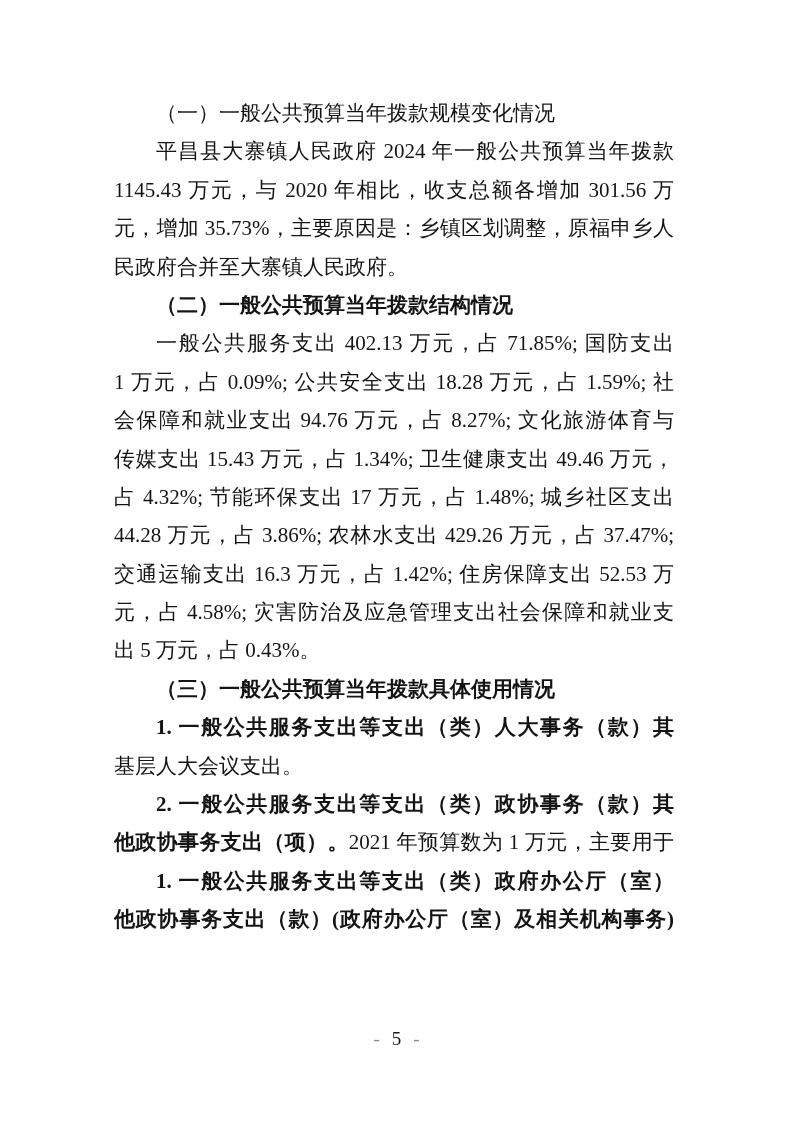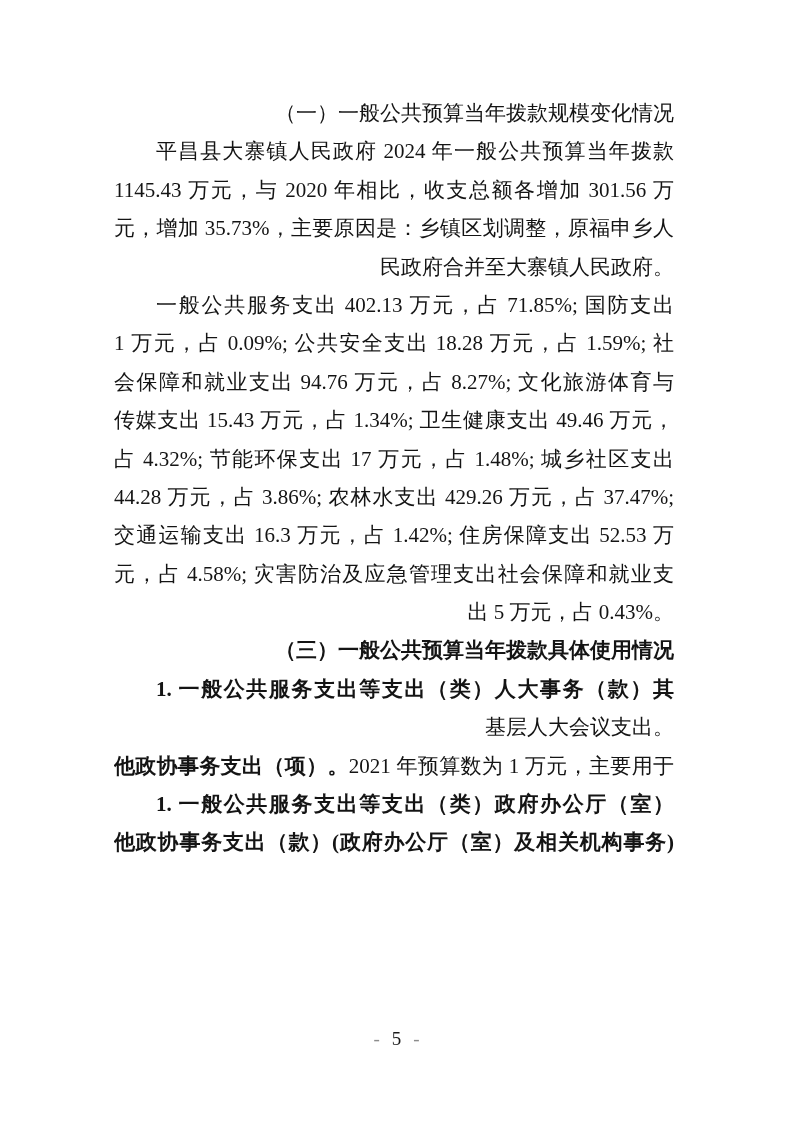--- a/index.html
+++ b/index.html
@@ -19,21 +19,21 @@
     left: 114px; top: 94px;
     width: 560px;
     color: #141414;
   }
   .line {
     height: 38.4px;
     line-height: 38.4px;
     font-size: 21px;
     white-space: normal;
     overflow: hidden;
-    text-align: right;
+    text-align: left;
   }
   .line.justify {
     text-align: justify;
     text-align-last: justify;
     text-justify: inter-ideograph;
   }
   .line.indent { padding-left: 42px; }
   .seg { font-weight: 400; }
   .seg.b { font-weight: 700; }
   .footer {
@@ -50,32 +50,34 @@
 </head>
 <body>
 
 <div class="page">
   <div class="content">
       <div class="line indent"><span class="seg">（一）一般公共预算当年拨款规模变化情况</span></div>
       <div class="line justify indent"><span class="seg">平昌县大寨镇人民政府 2024 年一般公共预算当年拨款</span></div>
       <div class="line justify"><span class="seg">1145.43 万元，与 2020 年相比，收支总额各增加 301.56 万</span></div>
       <div class="line justify"><span class="seg">元，增加 35.73%，主要原因是：乡镇区划调整，原福申乡人</span></div>
       <div class="line"><span class="seg">民政府合并至大寨镇人民政府。</span></div>
+      <div class="line indent"><span class="seg b">（二）一般公共预算当年拨款结构情况</span></div>
       <div class="line justify indent"><span class="seg">一般公共服务支出 402.13 万元，占 71.85%; 国防支出</span></div>
       <div class="line justify"><span class="seg">1 万元，占 0.09%; 公共安全支出 18.28 万元，占 1.59%; 社</span></div>
       <div class="line justify"><span class="seg">会保障和就业支出 94.76 万元，占 8.27%; 文化旅游体育与</span></div>
       <div class="line justify"><span class="seg">传媒支出 15.43 万元，占 1.34%; 卫生健康支出 49.46 万元，</span></div>
       <div class="line justify"><span class="seg">占 4.32%; 节能环保支出 17 万元，占 1.48%; 城乡社区支出</span></div>
       <div class="line justify"><span class="seg">44.28 万元，占 3.86%; 农林水支出 429.26 万元，占 37.47%;</span></div>
       <div class="line justify"><span class="seg">交通运输支出 16.3 万元，占 1.42%; 住房保障支出 52.53 万</span></div>
       <div class="line justify"><span class="seg">元，占 4.58%; 灾害防治及应急管理支出社会保障和就业支</span></div>
       <div class="line"><span class="seg">出 5 万元，占 0.43%。</span></div>
       <div class="line indent"><span class="seg b">（三）一般公共预算当年拨款具体使用情况</span></div>
       <div class="line justify indent"><span class="seg b">1. 一般公共服务支出等支出（类）人大事务（款）其</span></div>
       <div class="line"><span class="seg">基层人大会议支出。</span></div>
+      <div class="line justify indent"><span class="seg b">2. 一般公共服务支出等支出（类）政协事务（款）其</span></div>
       <div class="line justify"><span class="seg b">他政协事务支出（项）。</span><span class="seg">2021 年预算数为 1 万元，主要用于</span></div>
       <div class="line justify indent"><span class="seg b">1. 一般公共服务支出等支出（类）政府办公厅（室）</span></div>
       <div class="line justify"><span class="seg b">他政协事务支出（款）(政府办公厅（室）及相关机构事务)</span></div>
     </div>
   <div class="footer">
     <span class="dash">-</span><span class="num">5</span><span class="dash">-</span>
   </div>
 </div>
 
 </body></html>

